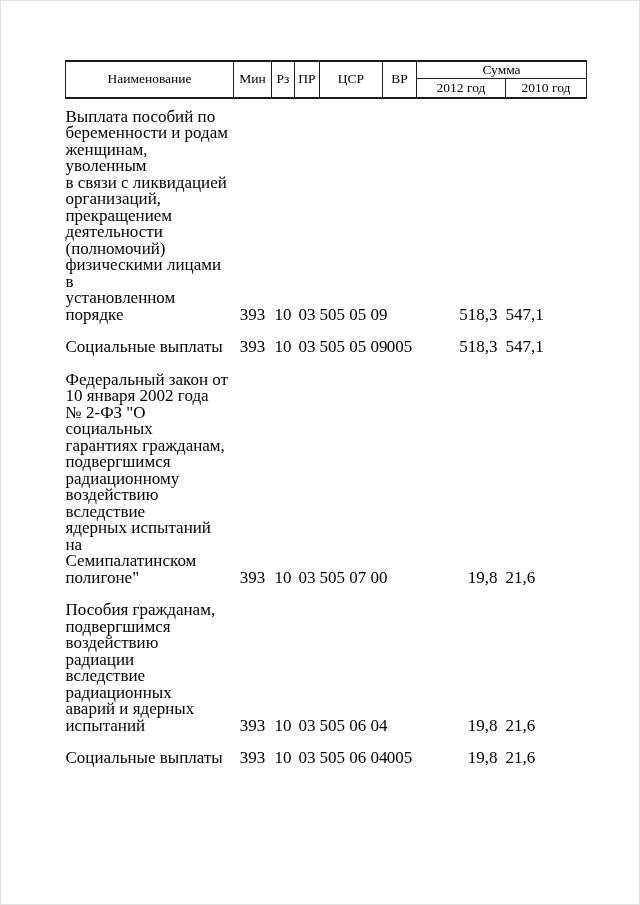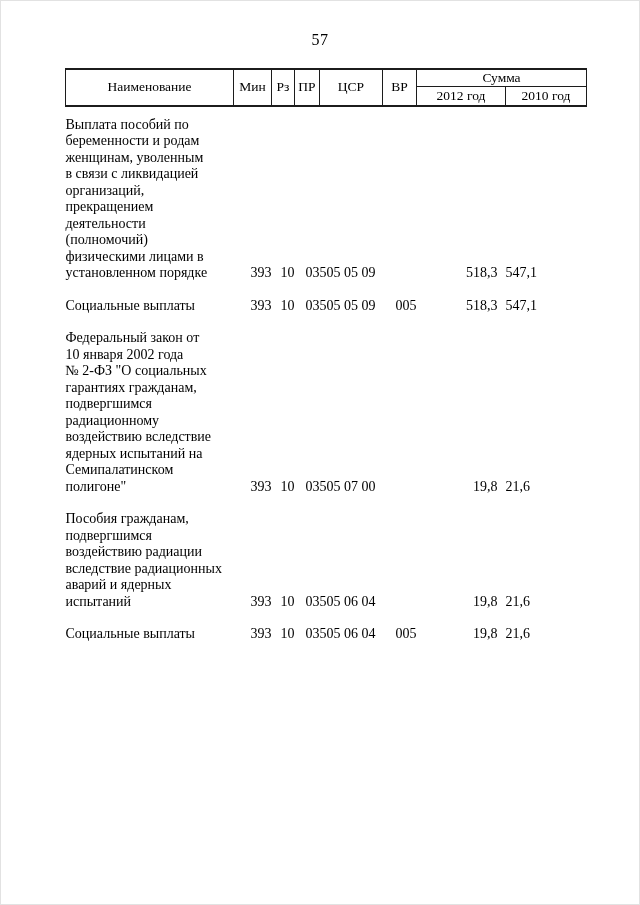--- a/index.html
+++ b/index.html
@@ -18,21 +18,21 @@
   }
   .page-number {
     position: absolute;
     top: 30px; left: 0; width: 100%;
     text-align: center;
     font-size: 16px;
     letter-spacing: 0.5px;
   }
   table.budget-table {
     position: absolute;
-    left: 64px; top: 67px;
+    left: 64px; top: 59px;
     width: 521px;
     border-collapse: collapse;
     table-layout: fixed;
     font-size: 14px;
   }
   thead th {
     border: 1px solid #1c1c1c;
     font-weight: normal;
     font-size: 13.5px;
     text-align: center;
@@ -45,39 +45,38 @@
   thead tr.hdr-years th,
   thead th.rowspan2 { border-bottom: 2px solid #1c1c1c; }
   thead th { border-top-width: 2px; }
   thead tr.hdr-years th { border-top-width: 1px; }
 
   tbody td {
     border: none;
     vertical-align: bottom;
     padding: 0 0 16px 0;
     line-height: 16.5px;
-    font-size: 14px;
+    font-size: 17px;
   }
   tbody tr.first-row td { padding-top: 10px; }
   td.name-cell {
     white-space: pre-line;
     text-align: left;
     padding-right: 4px;
   }
-  td.center { text-align: right; }
+  td.center { text-align: center; }
   td.tsr-cell { text-align: left; white-space: nowrap; }
   td.amt-2012 { text-align: right; padding-right: 8px; margin-top: 7px; }
   td.amt-2013 { text-align: left; padding-right: 5px; }
 </style>
 </head>
 <body>
 
 <div class="page">
 
-  <div class="page-number">57</div>
 
   <table class="budget-table">
     <colgroup>
       <col style="width:168px">
       <col style="width:38px">
       <col style="width:23px">
       <col style="width:25px">
       <col style="width:63px">
       <col style="width:34px">
       <col style="width:89px">

